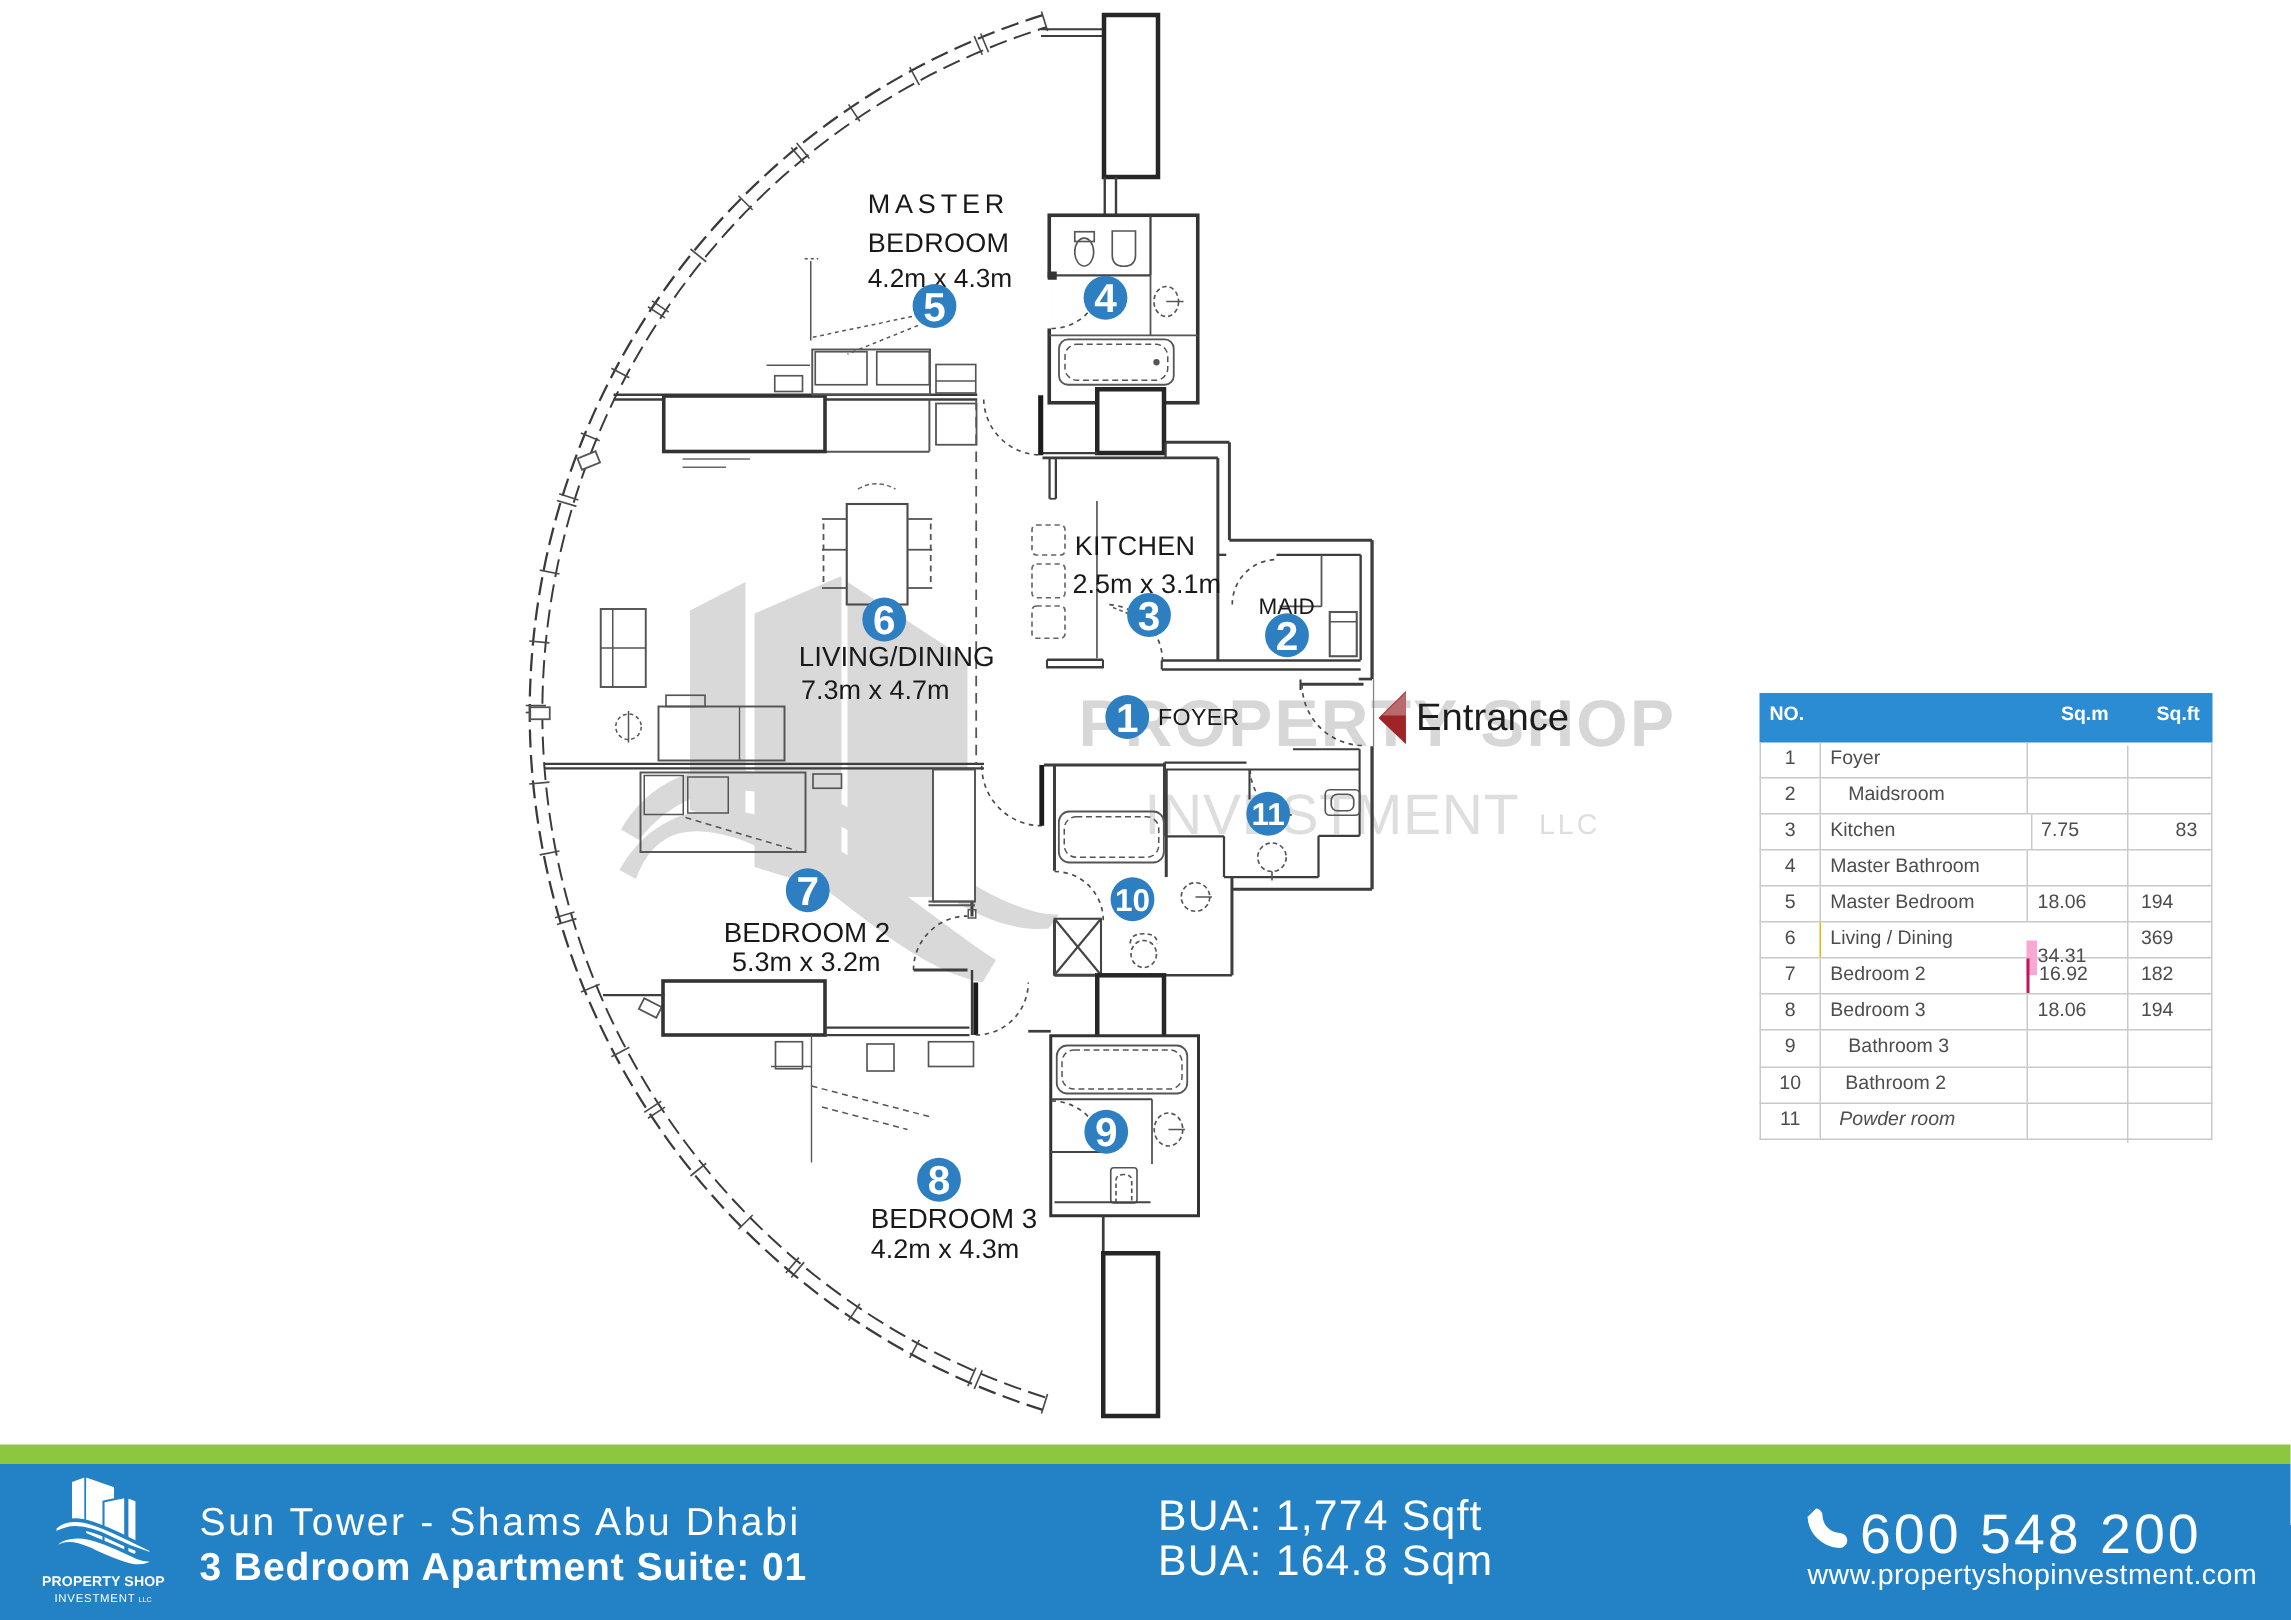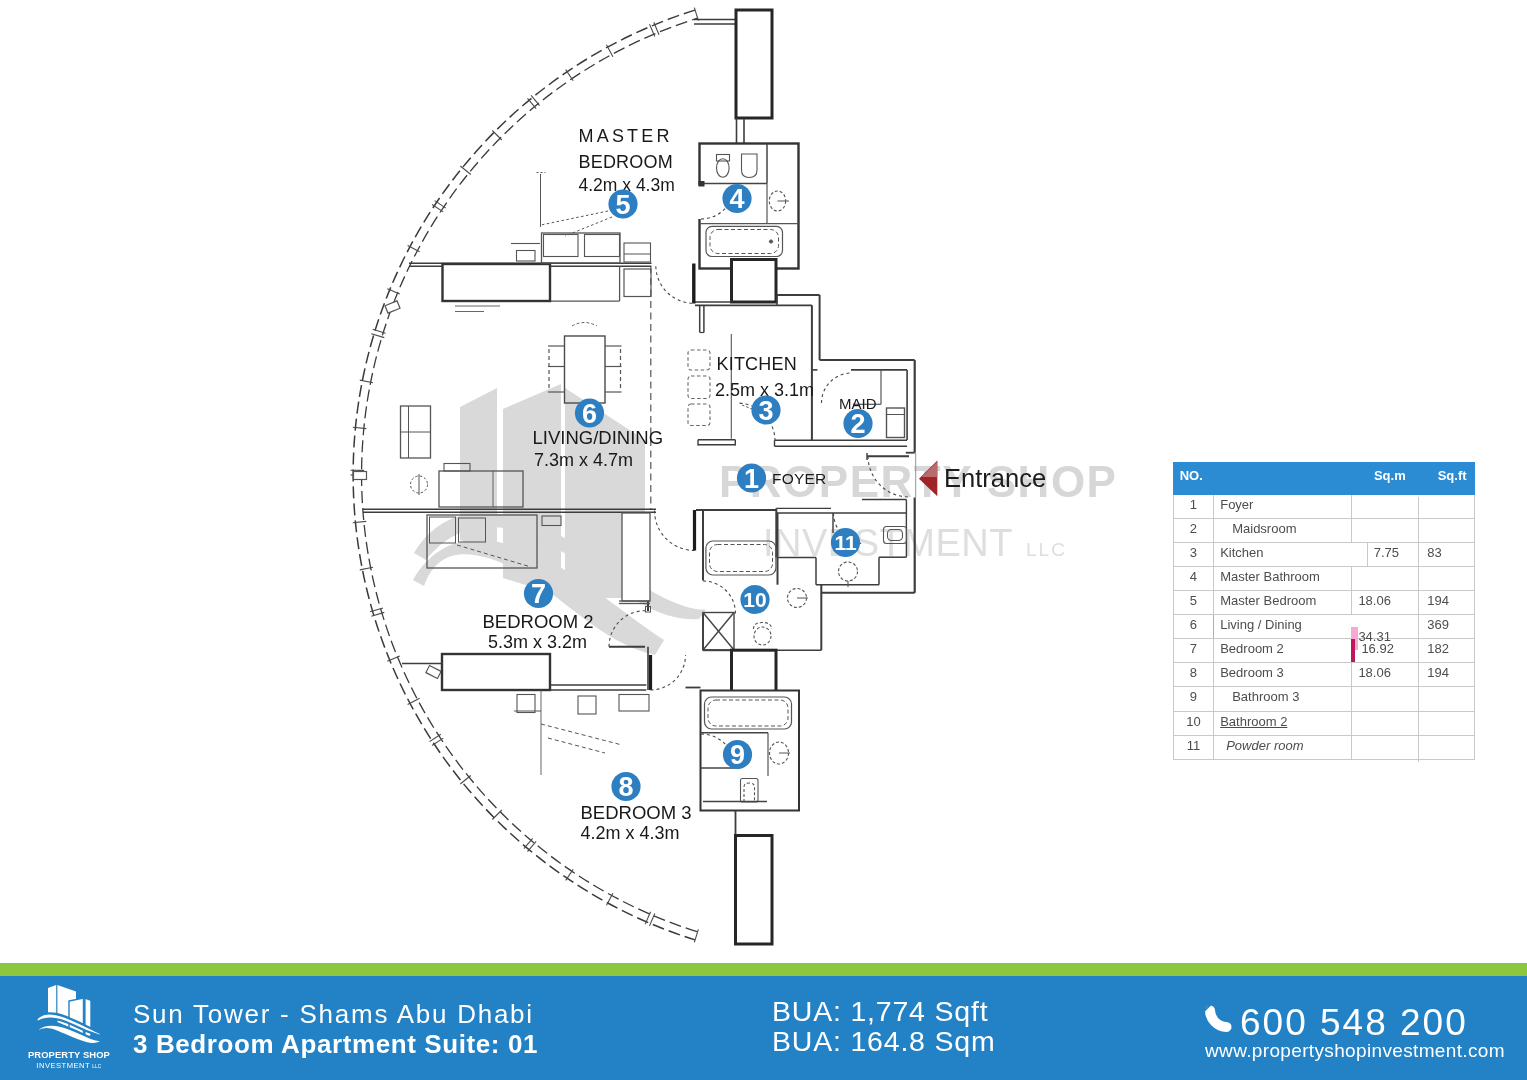--- a/index.html
+++ b/index.html
@@ -542,22 +542,22 @@
 <div style="position:relative;height:24.06px;border-bottom:1px solid #c9c9c9;border-left:1px solid #c9c9c9;border-right:1px solid #c9c9c9;box-sizing:border-box;">
       <span style="position:absolute;left:0;width:39.5px;text-align:center;top:0;height:100%;padding-top:2px;box-sizing:border-box;">2</span>
       <span style="position:absolute;left:39.5px;top:0;height:100%;border-left:1px solid #c9c9c9;padding-left:18px;padding-top:2px;box-sizing:border-box;">Maidsroom</span>
       <span style="position:absolute;left:177.7px;top:0;height:100%;border-left:1px solid #c9c9c9;padding-left:6px;padding-top:2px;box-sizing:border-box;width:59.900000000000006px;"></span>
       <span style="position:absolute;left:244.6px;top:2px;border-left:1px solid #c9c9c9;padding-left:8px;height:24.06px;width:60.70000000000002px;"></span>
     </div>
 
 <div style="position:relative;height:24.06px;border-bottom:1px solid #c9c9c9;border-left:1px solid #c9c9c9;border-right:1px solid #c9c9c9;box-sizing:border-box;">
       <span style="position:absolute;left:0;width:39.5px;text-align:center;top:0;height:100%;padding-top:2px;box-sizing:border-box;">3</span>
       <span style="position:absolute;left:39.5px;top:0;height:100%;border-left:1px solid #c9c9c9;padding-left:6px;padding-top:2px;box-sizing:border-box;">Kitchen</span>
-      <span style="position:absolute;left:193px;top:0;height:100%;border-left:1px solid #c9c9c9;padding-left:6px;padding-top:2px;box-sizing:border-box;width:59.900000000000006px;">7.75</span>
-      <span style="position:absolute;left:244.6px;top:2px;border-left:1px solid #c9c9c9;padding-left:8px;height:24.06px;width:60.70000000000002px;">83</span>
+      <span style="position:absolute;left:180px;top:0;height:100%;border-left:1px solid #c9c9c9;padding-left:6px;padding-top:2px;box-sizing:border-box;width:59.900000000000006px;">7.75</span>
+      <span style="position:absolute;left:244.6px;top:2px;border-left:1px solid #c9c9c9;padding-left:8px;height:24.06px;width:60.70000000000002px;text-align:center;">83</span>
     </div>
 
 <div style="position:relative;height:24.06px;border-bottom:1px solid #c9c9c9;border-left:1px solid #c9c9c9;border-right:1px solid #c9c9c9;box-sizing:border-box;">
       <span style="position:absolute;left:0;width:39.5px;text-align:center;top:0;height:100%;padding-top:2px;box-sizing:border-box;">4</span>
       <span style="position:absolute;left:39.5px;top:0;height:100%;border-left:1px solid #c9c9c9;padding-left:6px;padding-top:2px;box-sizing:border-box;">Master Bathroom</span>
       <span style="position:absolute;left:177.7px;top:0;height:100%;border-left:1px solid #c9c9c9;padding-left:6px;padding-top:2px;box-sizing:border-box;width:59.900000000000006px;"></span>
       <span style="position:absolute;left:244.6px;top:2px;border-left:1px solid #c9c9c9;padding-left:8px;height:24.06px;width:60.70000000000002px;"></span>
     </div>
 
 <div style="position:relative;height:24.06px;border-bottom:1px solid #c9c9c9;border-left:1px solid #c9c9c9;border-right:1px solid #c9c9c9;box-sizing:border-box;">
@@ -570,41 +570,41 @@
 <div style="position:relative;height:24.06px;border-bottom:1px solid #c9c9c9;border-left:1px solid #c9c9c9;border-right:1px solid #c9c9c9;box-sizing:border-box;">
       <span style="position:absolute;left:0;width:39.5px;text-align:center;top:0;height:100%;padding-top:2px;box-sizing:border-box;">6</span>
       <span style="position:absolute;left:39.5px;top:0;height:100%;border-left:1px solid #eab308;padding-left:6px;padding-top:2px;box-sizing:border-box;">Living / Dining</span>
       <span style="position:absolute;left:177.7px;top:12px;height:100%;border-left:7px solid #f9a8d4;padding-left:0;padding-top:2px;box-sizing:border-box;width:59.900000000000006px;">34.31</span>
       <span style="position:absolute;left:244.6px;top:2px;border-left:1px solid #c9c9c9;padding-left:8px;height:24.06px;width:60.70000000000002px;">369</span>
     </div>
 
 <div style="position:relative;height:24.06px;border-bottom:1px solid #c9c9c9;border-left:1px solid #c9c9c9;border-right:1px solid #c9c9c9;box-sizing:border-box;">
       <span style="position:absolute;left:0;width:39.5px;text-align:center;top:0;height:100%;padding-top:2px;box-sizing:border-box;">7</span>
       <span style="position:absolute;left:39.5px;top:0;height:100%;border-left:1px solid #c9c9c9;padding-left:6px;padding-top:2px;box-sizing:border-box;">Bedroom 2</span>
-      <span style="position:absolute;left:177.7px;top:0;height:100%;border-left:4px solid #be185d;padding-left:6px;padding-top:2px;box-sizing:border-box;width:59.900000000000006px;">16.92</span>
+      <span style="position:absolute;left:177.7px;top:0;height:100%;border-left:2px solid #be185d;padding-left:6px;padding-top:2px;box-sizing:border-box;width:59.900000000000006px;">16.92</span>
       <span style="position:absolute;left:244.6px;top:2px;border-left:1px solid #c9c9c9;padding-left:8px;height:24.06px;width:60.70000000000002px;">182</span>
     </div>
 
 <div style="position:relative;height:24.06px;border-bottom:1px solid #c9c9c9;border-left:1px solid #c9c9c9;border-right:1px solid #c9c9c9;box-sizing:border-box;">
       <span style="position:absolute;left:0;width:39.5px;text-align:center;top:0;height:100%;padding-top:2px;box-sizing:border-box;">8</span>
       <span style="position:absolute;left:39.5px;top:0;height:100%;border-left:1px solid #c9c9c9;padding-left:6px;padding-top:2px;box-sizing:border-box;">Bedroom 3</span>
       <span style="position:absolute;left:177.7px;top:0;height:100%;border-left:1px solid #c9c9c9;padding-left:6px;padding-top:2px;box-sizing:border-box;width:59.900000000000006px;">18.06</span>
       <span style="position:absolute;left:244.6px;top:2px;border-left:1px solid #c9c9c9;padding-left:8px;height:24.06px;width:60.70000000000002px;">194</span>
     </div>
 
 <div style="position:relative;height:24.06px;border-bottom:1px solid #c9c9c9;border-left:1px solid #c9c9c9;border-right:1px solid #c9c9c9;box-sizing:border-box;">
       <span style="position:absolute;left:0;width:39.5px;text-align:center;top:0;height:100%;padding-top:2px;box-sizing:border-box;">9</span>
       <span style="position:absolute;left:39.5px;top:0;height:100%;border-left:1px solid #c9c9c9;padding-left:18px;padding-top:2px;box-sizing:border-box;">Bathroom 3</span>
       <span style="position:absolute;left:177.7px;top:0;height:100%;border-left:1px solid #c9c9c9;padding-left:6px;padding-top:2px;box-sizing:border-box;width:59.900000000000006px;"></span>
       <span style="position:absolute;left:244.6px;top:2px;border-left:1px solid #c9c9c9;padding-left:8px;height:24.06px;width:60.70000000000002px;"></span>
     </div>
 
 <div style="position:relative;height:24.06px;border-bottom:1px solid #c9c9c9;border-left:1px solid #c9c9c9;border-right:1px solid #c9c9c9;box-sizing:border-box;">
       <span style="position:absolute;left:0;width:39.5px;text-align:center;top:0;height:100%;padding-top:2px;box-sizing:border-box;">10</span>
-      <span style="position:absolute;left:39.5px;top:0;height:100%;border-left:1px solid #c9c9c9;padding-left:6px;padding-top:2px;box-sizing:border-box;text-decoration:underline;">Bathroom 2</span>
+      <span style="position:absolute;left:39.5px;top:0;height:100%;border-left:1px solid #c9c9c9;padding-left:16px;padding-top:2px;box-sizing:border-box;">Bathroom 2</span>
       <span style="position:absolute;left:177.7px;top:0;height:100%;border-left:1px solid #c9c9c9;padding-left:6px;padding-top:2px;box-sizing:border-box;width:59.900000000000006px;"></span>
       <span style="position:absolute;left:244.6px;top:2px;border-left:1px solid #c9c9c9;padding-left:8px;height:24.06px;width:60.70000000000002px;"></span>
     </div>
 
 <div style="position:relative;height:24.06px;border-bottom:1px solid #c9c9c9;border-left:1px solid #c9c9c9;border-right:1px solid #c9c9c9;box-sizing:border-box;">
       <span style="position:absolute;left:0;width:39.5px;text-align:center;top:0;height:100%;padding-top:2px;box-sizing:border-box;">11</span>
       <span style="position:absolute;left:39.5px;top:0;height:100%;border-left:1px solid #c9c9c9;padding-left:12px;padding-top:2px;box-sizing:border-box;font-style:italic;">Powder room</span>
       <span style="position:absolute;left:177.7px;top:0;height:100%;border-left:1px solid #c9c9c9;padding-left:6px;padding-top:2px;box-sizing:border-box;width:59.900000000000006px;"></span>
       <span style="position:absolute;left:244.6px;top:2px;border-left:1px solid #c9c9c9;padding-left:8px;height:24.06px;width:60.70000000000002px;"></span>
     </div>

